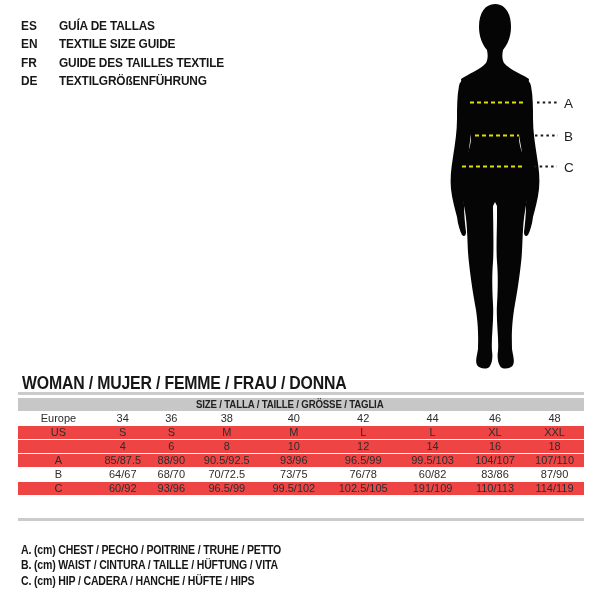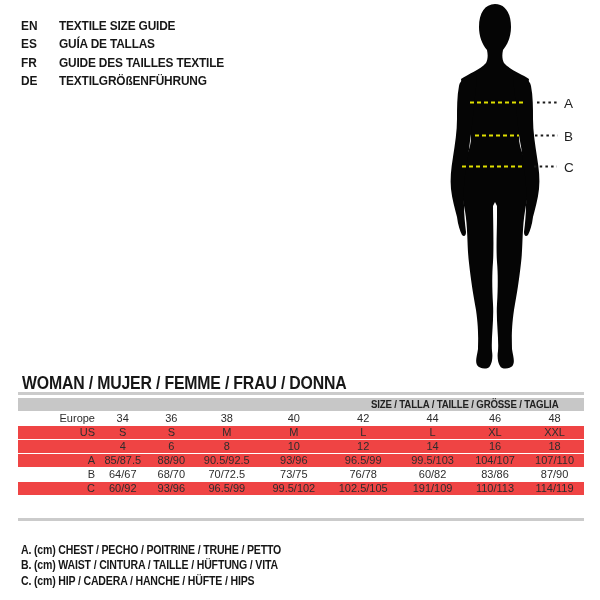--- a/index.html
+++ b/index.html
@@ -21,39 +21,39 @@
   .woman{position:absolute;left:22px;top:373px;font-weight:bold;font-size:18px;color:#171717;}
 
   
   .rule{position:absolute;left:18px;width:566px;height:2.5px;background:#cbcbcb;}
   .rule.top{top:392px;}
   .rule.bottom{top:518px;}
 
   
   table.size{position:absolute;left:18px;top:397px;width:566px;border-collapse:separate;border-spacing:0 1.5px;font-size:11px;color:#2d2d2d;}
   table.size td{height:13px;padding:0;text-align:center;line-height:13px;font-weight:normal;}
-  table.size td.lbl{text-align:right;padding-left:4px;width:73px;}
+  table.size td.lbl{text-align:center;padding-left:4px;width:73px;}
   table.size tr.g td{background:#ef4444;}
-  table.size tr.head td{background:#c7c7c7;text-align:right;padding-left:4px;font-weight:bold;color:#222222;height:13px;}
+  table.size tr.head td{background:#c7c7c7;text-align:center;padding-left:4px;font-weight:bold;color:#222222;height:13px;}
 
   
   .legend{position:absolute;left:21px;top:543px;font-weight:bold;font-size:12px;color:#171717;line-height:15.3px;}
   .legend .row{white-space:nowrap;}
 </style>
 </head>
 <body>
 
 <div id="page">
 
   <div class="langs">
     <div class="row">
-      <span class="code">EN</span><span class="cond">TEXTILE SIZE GUIDE</span>
+      <span class="code">ES</span><span class="cond">GUÍA DE TALLAS</span>
     </div>
     <div class="row">
-      <span class="code">ES</span><span class="cond">GUÍA DE TALLAS</span>
+      <span class="code">EN</span><span class="cond">TEXTILE SIZE GUIDE</span>
     </div>
     <div class="row">
       <span class="code">FR</span><span class="cond">GUIDE DES TAILLES TEXTILE</span>
     </div>
     <div class="row">
       <span class="code">DE</span><span class="cond">TEXTILGRÖßENFÜHRUNG</span>
     </div>
   </div>
 
   <svg class="figure" viewBox="0 0 150 375">

